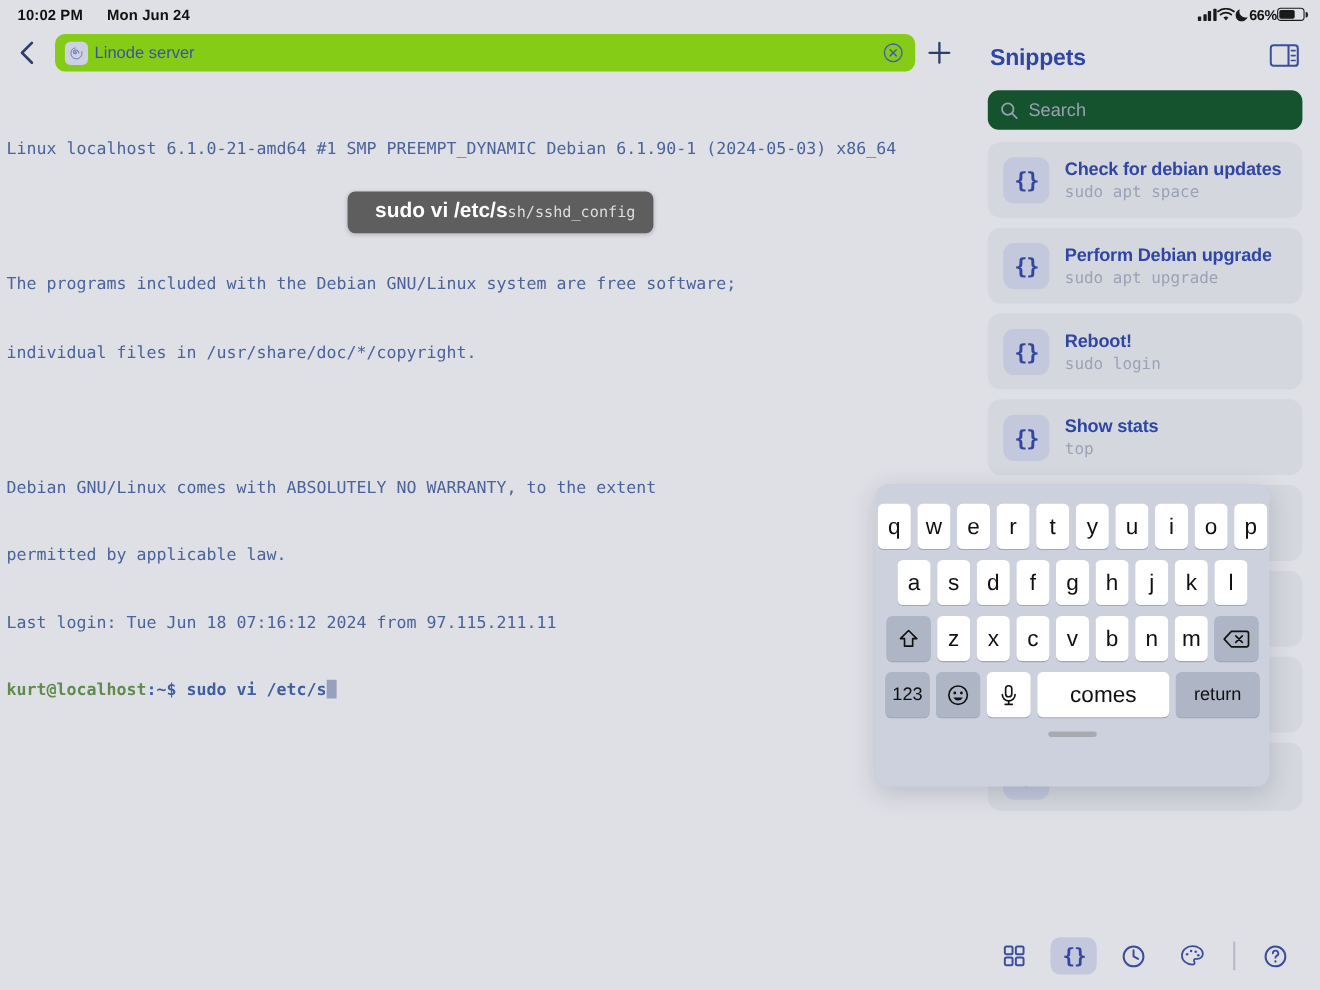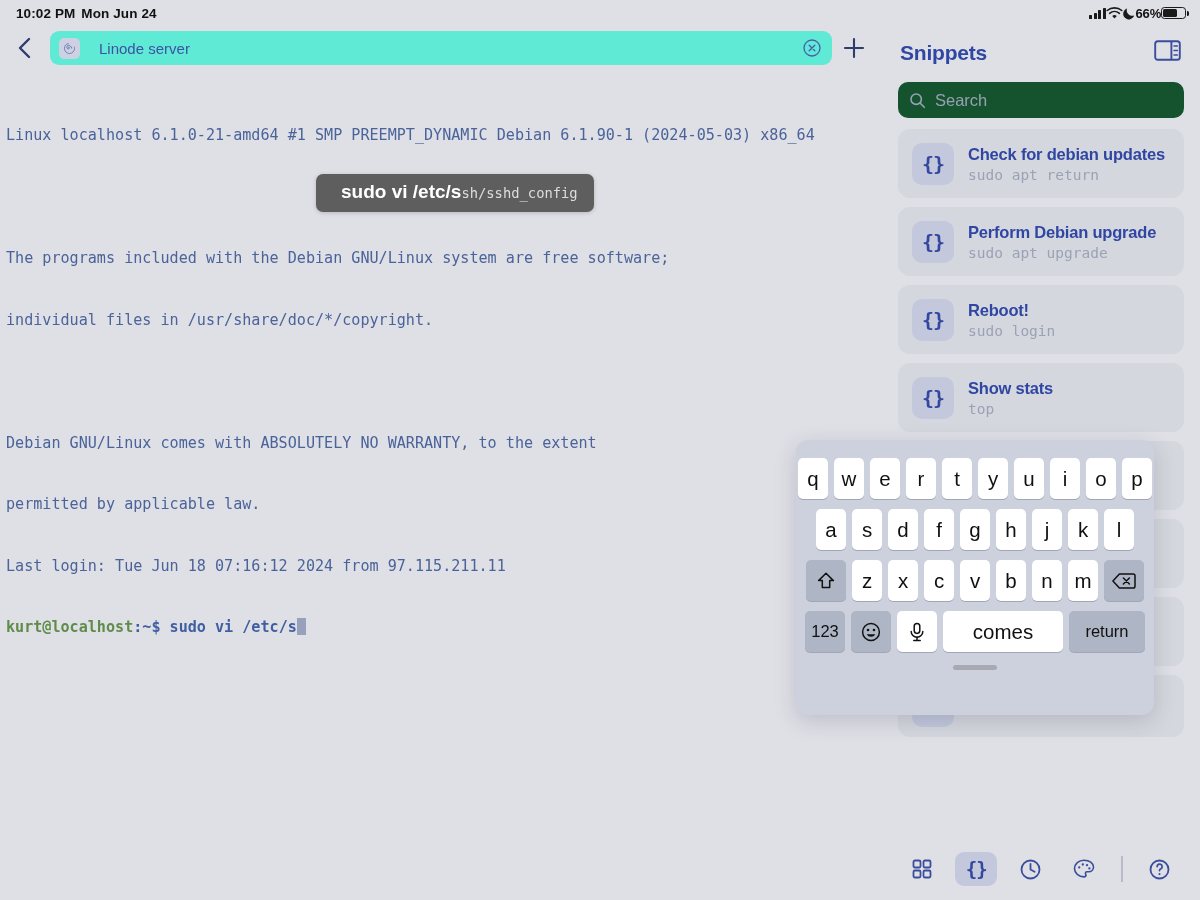--- a/index.html
+++ b/index.html
@@ -13,21 +13,21 @@
   #app { position: relative; width: 1200px; height: 900px; }
 
   
   .statusbar {
     position: absolute; top: 0; left: 0; width: 1200px; height: 26px;
     display: flex; align-items: center; justify-content: space-between;
     padding: 0 14px 0 16px;
     color: #111; font-size: 13.5px; font-weight: 700;
     letter-spacing: .1px;
   }
-  .sb-left { display: flex; align-items: center; gap: 6px; text-align: center; }
+  .sb-left { display: flex; align-items: center; gap: 22px; text-align: center; }
   .sb-right { display: flex; align-items: center; gap: 0; }
   .sb-time { font-weight: 700; }
   .sb-date { font-weight: 700; }
   .sb-batt-pct { font-weight: 600; font-size: 13px; letter-spacing: -.2px;}
 
   .sig { display: flex; align-items: flex-end; gap: 1.5px; height: 11px; }
   .sig i { width: 3px; background: #1a1a1a; border-radius: .6px; display:block;}
   .sig i:nth-child(1){height:3.5px}
   .sig i:nth-child(2){height:6px}
   .sig i:nth-child(3){height:8.5px}
@@ -51,23 +51,23 @@
 
   .tabbar {
     display: flex; align-items: center; height: 44px;
     padding: 0 14px 0 8px; gap: 8px;
   }
   .back-btn {
     width: 34px; height: 34px; display:flex; align-items:center; justify-content:center;
     color:#2d3e6b; flex: 0 0 auto;
   }
   .tab {
-    flex: 1 1 auto; height: 34px; background: #5eead4;
+    flex: 1 1 auto; height: 34px; background: #84cc16;
     border-radius: 9px; display: flex; align-items: center;
-    padding: 0 10px 0 9px; gap: 19px; min-width: 0;
+    padding: 0 10px 0 9px; gap: 6px; min-width: 0;
   }
   .tab-favicon {
     width: 21px; height: 21px; border-radius: 5px; background: #ccd1e3;
     display:flex; align-items:center; justify-content:center; flex:0 0 auto;
   }
   .tab-title {
     flex: 1 1 auto; color: #3d51a5; font-size: 15px; font-weight: 500;
     white-space: nowrap; overflow: hidden; text-overflow: ellipsis;
   }
   .tab-close { width: 20px; height: 20px; flex:0 0 auto; color:#4a5ca8; }
@@ -296,21 +296,21 @@
         <line x1="11.7" y1="11.7" x2="16.2" y2="16.2" stroke="#9aa0b4" stroke-width="1.7" stroke-linecap="round"></line>
       </svg>
       <span class="search-ph">Search</span>
     </div>
 
     <div class="snip-list">
       <div class="snip-card">
         <span class="snip-ico">{}</span>
         <span class="snip-texts">
           <span class="snip-name" style="display:block">Check for debian updates</span>
-          <span class="snip-cmd" style="display:block">sudo apt return</span>
+          <span class="snip-cmd" style="display:block">sudo apt space</span>
         </span>
       </div>
       <div class="snip-card">
         <span class="snip-ico">{}</span>
         <span class="snip-texts">
           <span class="snip-name" style="display:block">Perform Debian upgrade</span>
           <span class="snip-cmd" style="display:block">sudo apt upgrade</span>
         </span>
       </div>
       <div class="snip-card">

